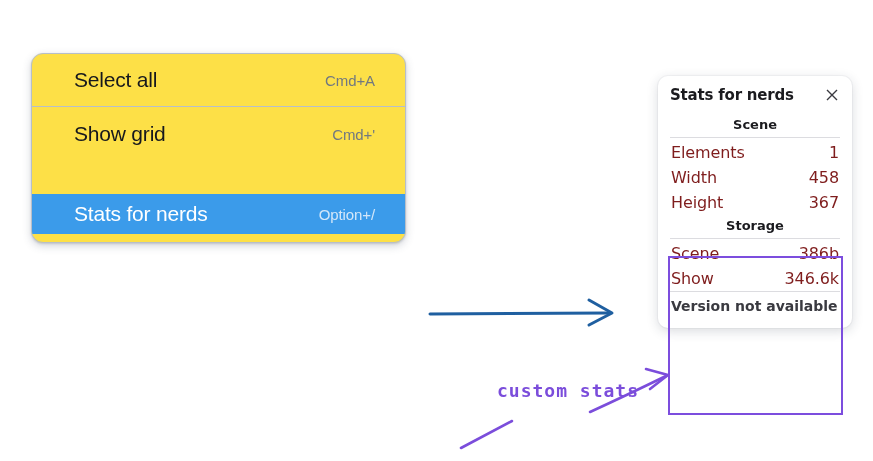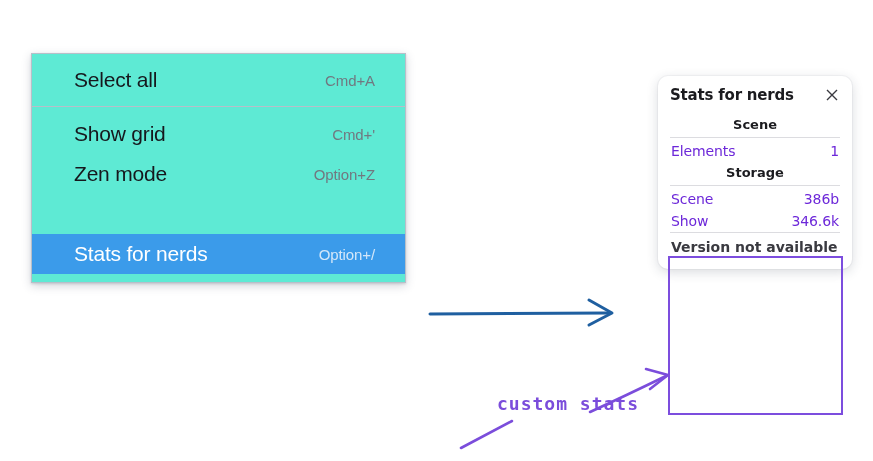--- a/index.html
+++ b/index.html
@@ -15,23 +15,23 @@
     font-family: "Liberation Sans", sans-serif;
     -webkit-font-smoothing: antialiased;
   }
 
   
   #context-menu {
     position: absolute;
     left: 31px;
     top: 53px;
     width: 375px;
-    background: #5eead4;
+    background: #fde047;
     border: 1px solid #b7bfc9;
-    border-radius: 0;
+    border-radius: 12px;
     box-shadow: 0 3px 9px rgba(60,70,90,0.22), 0 1px 2px rgba(60,70,90,0.18);
     box-sizing: border-box;
     overflow: hidden;
     padding: 6px 0 8px 0;
   }
   .menu-group { padding: 0; }
   .menu-sep {
     height: 1px;
     background: #b7bfc9;
     margin: 6px 0 7px 0;
@@ -105,22 +105,22 @@
   }
   .rule {
     height: 1px;
     background: #dcdce0;
     margin: 0 0 2px 0;
   }
   .stat-row {
     display: flex;
     justify-content: space-between;
     align-items: baseline;
-    font-size: 14px;
-    color: #6d28d9;
+    font-size: 16px;
+    color: #7f1d1d;
     padding: 3px 1px;
   }
   .stat-row .k { letter-spacing: -0.1px; }
   .stat-row .v { letter-spacing: -0.1px; }
   .full-row {
     font-size: 14px;
     color: #3a3a40;
     padding: 4px 1px 2px 1px;
     font-weight: bold;
   }
@@ -141,21 +141,21 @@
   #annotations {
     position: absolute;
     left: 0; top: 0;
     width: 873px;
     height: 461px;
     pointer-events: none;
   }
   #annotation-label {
     position: absolute;
     left: 497px;
-    top: 393px;
+    top: 380px;
     font-family: "DejaVu Sans Mono", monospace;
     font-size: 18px;
     font-weight: bold;
     color: #7b4ddb;
     letter-spacing: 1px;
     white-space: nowrap;
   }
 </style>
 </head>
 <body>
@@ -168,24 +168,20 @@
       <span class="shortcut">Cmd+A</span>
     </div>
   </div>
 
   <div class="menu-sep"></div>
 
   <div class="menu-group">
     <div class="menu-item">
       <span class="label">Show grid</span>
       <span class="shortcut">Cmd+'</span>
-    </div>
-    <div class="menu-item">
-      <span class="label">Zen mode</span>
-      <span class="shortcut">Option+Z</span>
     </div>
     <div class="menu-item">
     </div>
     <div class="menu-item selected">
       <span class="label">Stats for nerds</span>
       <span class="shortcut">Option+/</span>
     </div>
   </div>
 
 </div>
@@ -201,20 +197,28 @@
     </span>
   </div>
 
   <div>
     <div class="section-title">Scene</div>
     <div class="rule"></div>
     <div class="stat-row">
       <span class="k">Elements</span>
       <span class="v">1</span>
     </div>
+    <div class="stat-row">
+      <span class="k">Width</span>
+      <span class="v">458</span>
+    </div>
+    <div class="stat-row">
+      <span class="k">Height</span>
+      <span class="v">367</span>
+    </div>
   </div>
 
   <div>
     <div class="section-title">Storage</div>
     <div class="rule"></div>
     <div class="stat-row">
       <span class="k">Scene</span>
       <span class="v">386b</span>
     </div>
     <div class="stat-row">

